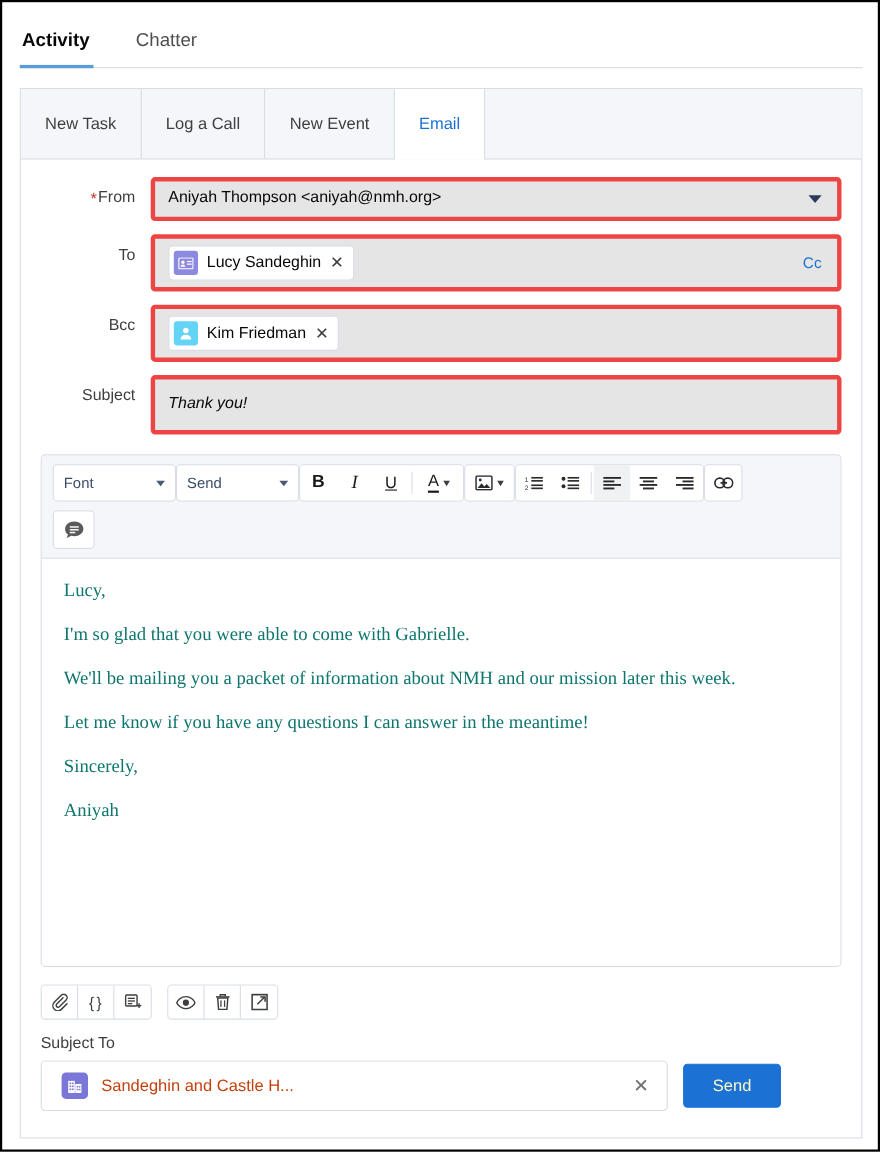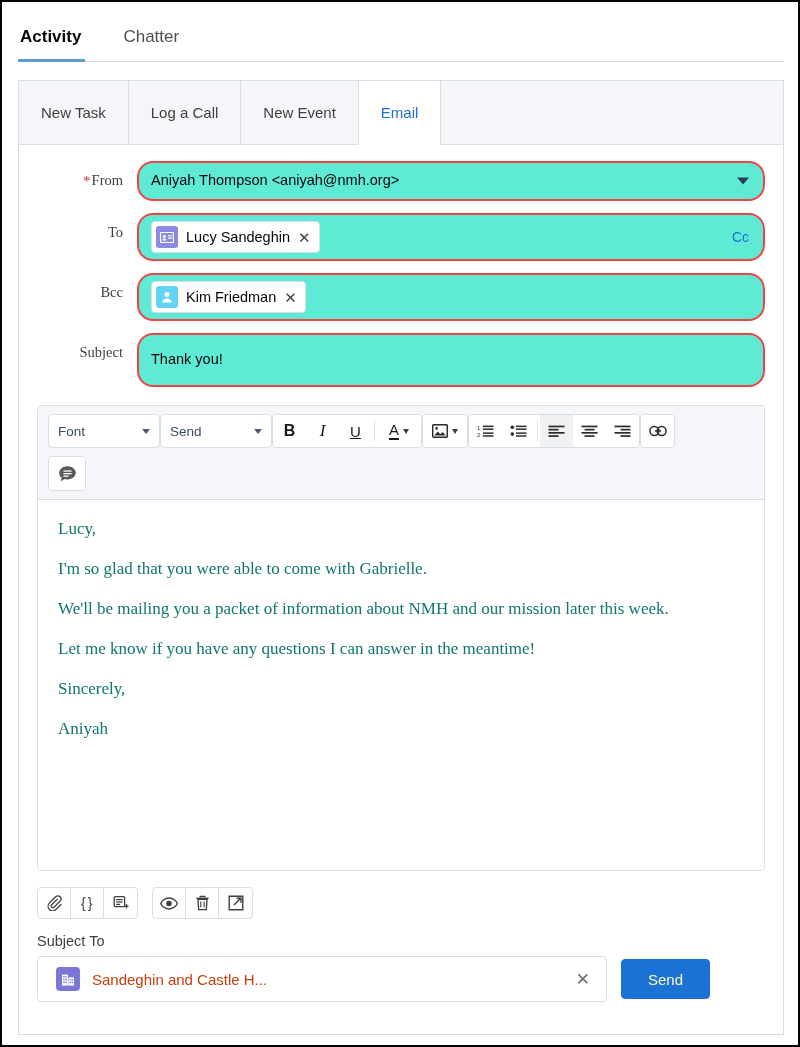--- a/index.html
+++ b/index.html
@@ -96,34 +96,33 @@
   }
   .row-label {
     width: 100px;
     flex: 0 0 100px;
     text-align: right;
     padding-right: 14px;
     padding-top: 11px;
     font-size: 14.5px;
     color: #3e3e3c;
     white-space: nowrap;
-    font-family: Liberation Serif, serif;
   }
   .req-star {
     color: #c23934;
     font-size: 15px;
     margin-right: 1px;
     vertical-align: -1px;
   }
   .field {
     flex: 1;
     min-height: 38px;
-    border: 2px solid #ef4444;
-    border-radius: 16px;
-    background: #5eead4;
+    border: 4px solid #ef4444;
+    border-radius: 4px;
+    background: #e5e5e5;
     display: flex;
     align-items: center;
     padding: 0 12px;
     position: relative;
   }
   .field.tall { min-height: 46px; }
   .field-text {
     font-size: 14.5px;
     color: #080707;
     line-height: 1.2;
@@ -428,21 +427,21 @@
               </svg>
             </span>
             <span class="pill-label">Kim Friedman</span>
             <span class="pill-x">✕</span>
           </span>
         </div>
       </div>
 
       <div class="row">
         <div class="row-label">Subject</div>
-        <div class="field" style="height:54px;">
+        <div class="field" style="height:54px;font-style:italic;">
           <span class="field-text">Thank you!</span>
         </div>
       </div>
     </div>
 
     <div class="editor">
 
       <div class="toolbar">
 
         <div class="tb-row">

